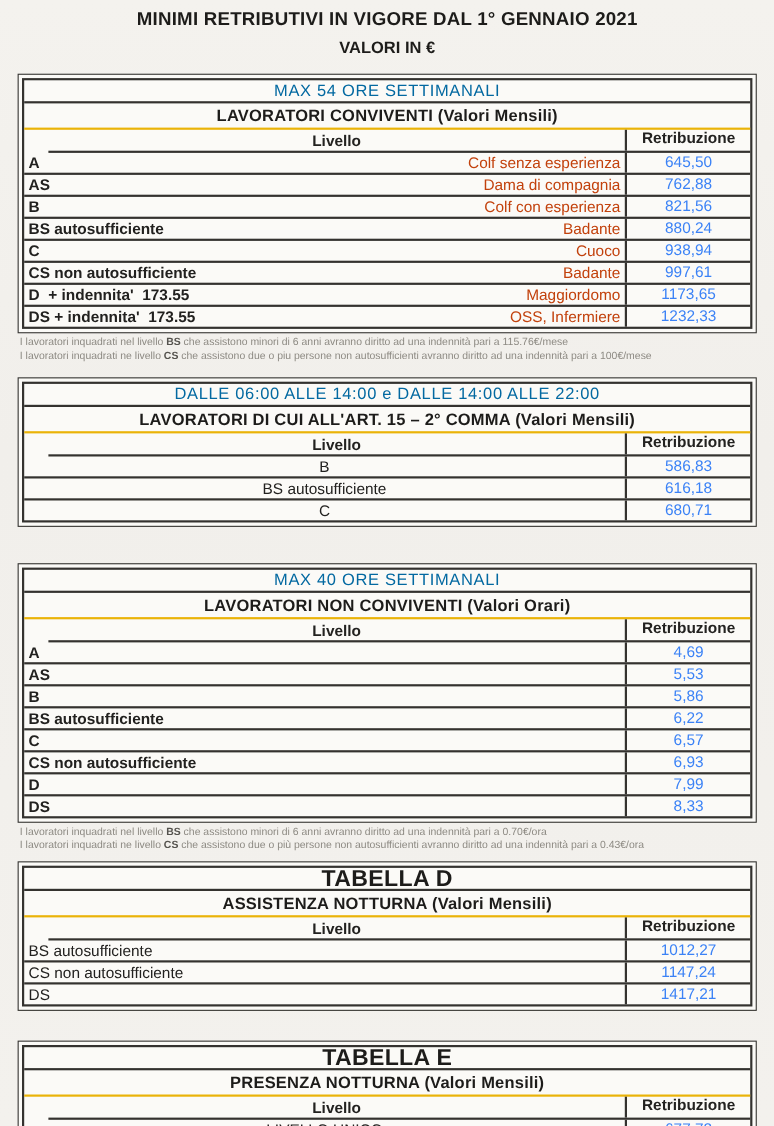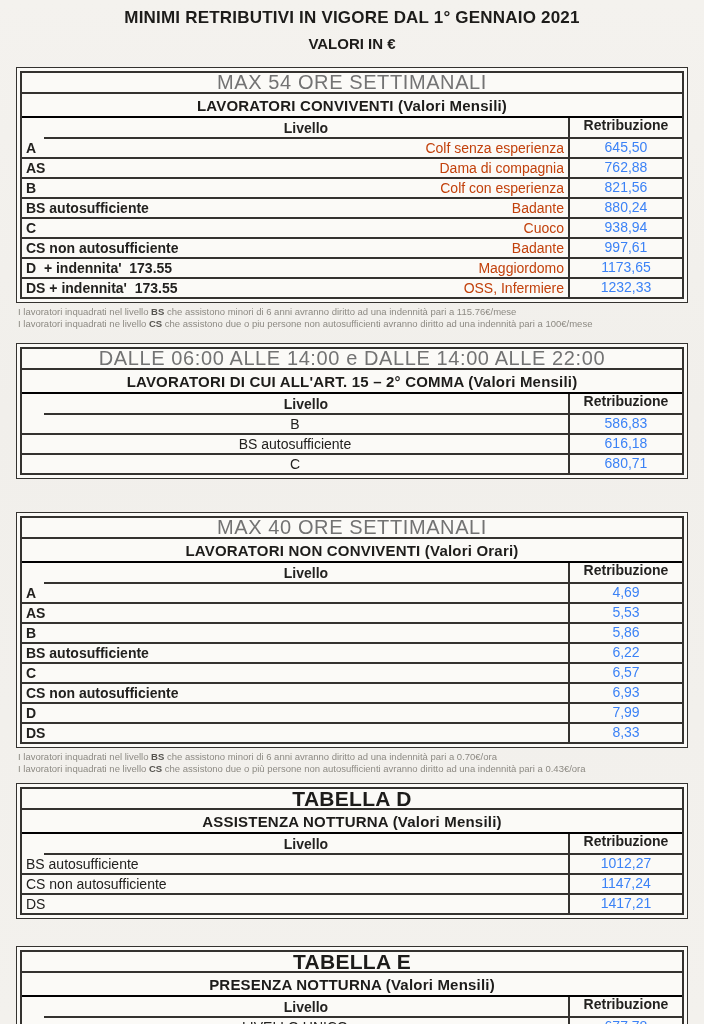--- a/index.html
+++ b/index.html
@@ -23,26 +23,26 @@
 
   .tbl{
     border:1px solid #34322f;
     padding:3px;
     background:#fbfaf7;
   }
   .inner{border:2px solid #34322f;}
   .banner{
     height:19px;display:flex;align-items:center;justify-content:center;
     border-bottom:2px solid #34322f;
-    color:#737373;font-size:20px;letter-spacing:.6px;
+    color:#0369a1;font-size:15px;letter-spacing:.6px;
   }
   .banner.dark{color:#1d1c1a;font-weight:bold;font-size:21px;letter-spacing:.3px;}
   .ttitle{
     height:22px;display:flex;align-items:center;justify-content:center;
-    border-bottom:2px solid #000000;
+    border-bottom:2px solid #eab308;
     font-weight:bold;font-size:15px;color:#1d1c1a;letter-spacing:.2px;
   }
   .thead{display:flex;border-bottom:2px solid #34322f;font-weight:bold;font-size:14px;margin-left:22px;}
   .th-level{flex:1;height:19px;display:flex;align-items:center;justify-content:center;border-right:2px solid #34322f;}
   .th-pay{width:112px;height:14px;display:flex;align-items:center;justify-content:center;}
 
   .tr{display:flex;border-bottom:2px solid #34322f;font-size:14px;}
   .tr:last-child{border-bottom:none;}
   .td-level{
     flex:1;height:18px;display:flex;align-items:center;

